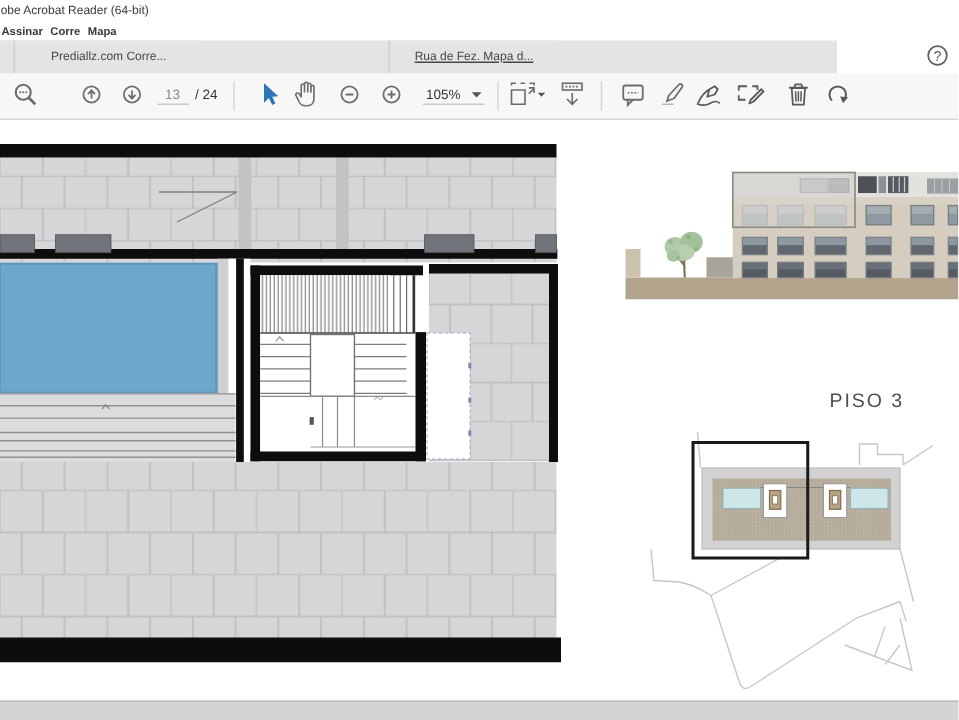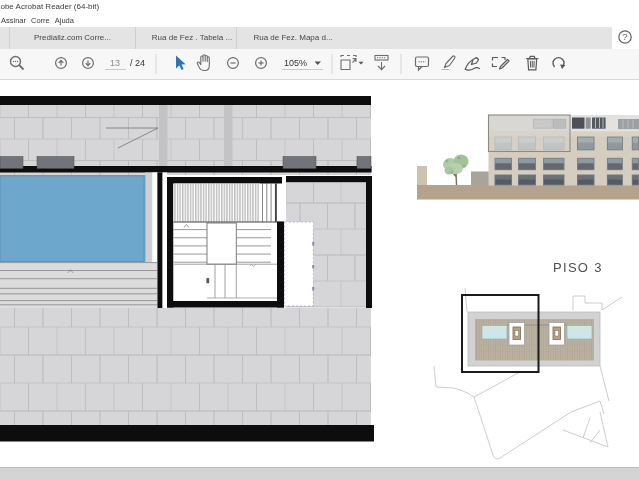--- a/index.html
+++ b/index.html
@@ -1,38 +1,37 @@
 <!DOCTYPE html>
 <html><head><meta charset="utf-8">
 <style>
 * { margin:0; padding:0; box-sizing:border-box; }
 html,body { width:639px; height:480px; overflow:hidden; background:#fff;
   font-family:"Liberation Sans", sans-serif; }
 #app { position:relative; width:639px; height:480px; }
 .abs { position:absolute; }
 #titlebar { position:absolute; left:-4px; top:2px; font-size:8px; color:#3a3a3a; white-space:nowrap; }
 #menubar { position:absolute; left:1px; top:15.5px; font-size:7.5px; color:#3a3a3a; }
-#menubar span { margin-right:5px; }
-#tabbar { position:absolute; left:0; top:27px; width:612px; height:22px; background:#e4e4e4; }
+#menubar span { margin-right:5px;font-weight:bold; }
+#tabbar { position:absolute; left:0; top:27px; width:558px; height:22px; background:#e4e4e4; }
 .tab { position:absolute; top:0; height:22px; background:#e4e4e4; border-left:1px solid #cfcfcf;
   font-size:8px; color:#464646; text-align:center; line-height:22px; white-space:nowrap; overflow:hidden; }
 .tab.active { background:#f7f7f7; }
 #toolbar { position:absolute; left:0; top:49px; width:639px; height:31px; background:#f7f7f7;
   border-bottom:1px solid #d8d8d8; }
 #bottomstrip { position:absolute; left:0; top:467px; width:639px; height:13px; background:#d4d4d4;
   border-top:1px solid #bdbdbd; }
 </style></head><body>
 <div id="app">
 <div id="titlebar">dobe Acrobat Reader (64-bit)</div>
-<div id="menubar"><span>Assinar</span><span>Corre</span><span>Ajuda</span></div>
+<div id="menubar"><span>Assinar</span><span>Corre</span><span>Mapa</span></div>
 <div id="tabbar">
   <div class="tab" style="left:0;width:9px;border-left:none;"></div>
   <div class="tab" style="left:9px;width:126px;">Prediallz.com Corre...</div>
-  <div class="tab" style="left:135px;width:113px;">Rua de Fez . Tabela ...</div>
-  <div class="tab" style="left:236px;width:113px;">Rua de Fez. Mapa d...</div>
+  <div class="tab" style="left:259px;width:113px;text-decoration:underline;">Rua de Fez. Mapa d...</div>
 </div>
 <div id="toolbar"></div>
 <div id="bottomstrip"></div>
 
 <svg class="abs" style="left:0;top:49px" width="639" height="31" viewBox="0 0 639 31">
       <circle cx="15.5" cy="12.5" r="5" fill="none" stroke="#6d6d6d" stroke-width="1.4"></circle>
       <line x1="19.2" y1="16.2" x2="23.5" y2="20.5" stroke="#6d6d6d" stroke-width="1.8"></line>
       <circle cx="13.5" cy="12.5" r="0.7" fill="#6d6d6d"></circle>
       <circle cx="15.5" cy="12.5" r="0.7" fill="#6d6d6d"></circle>
       <circle cx="17.5" cy="12.5" r="0.7" fill="#6d6d6d"></circle>

